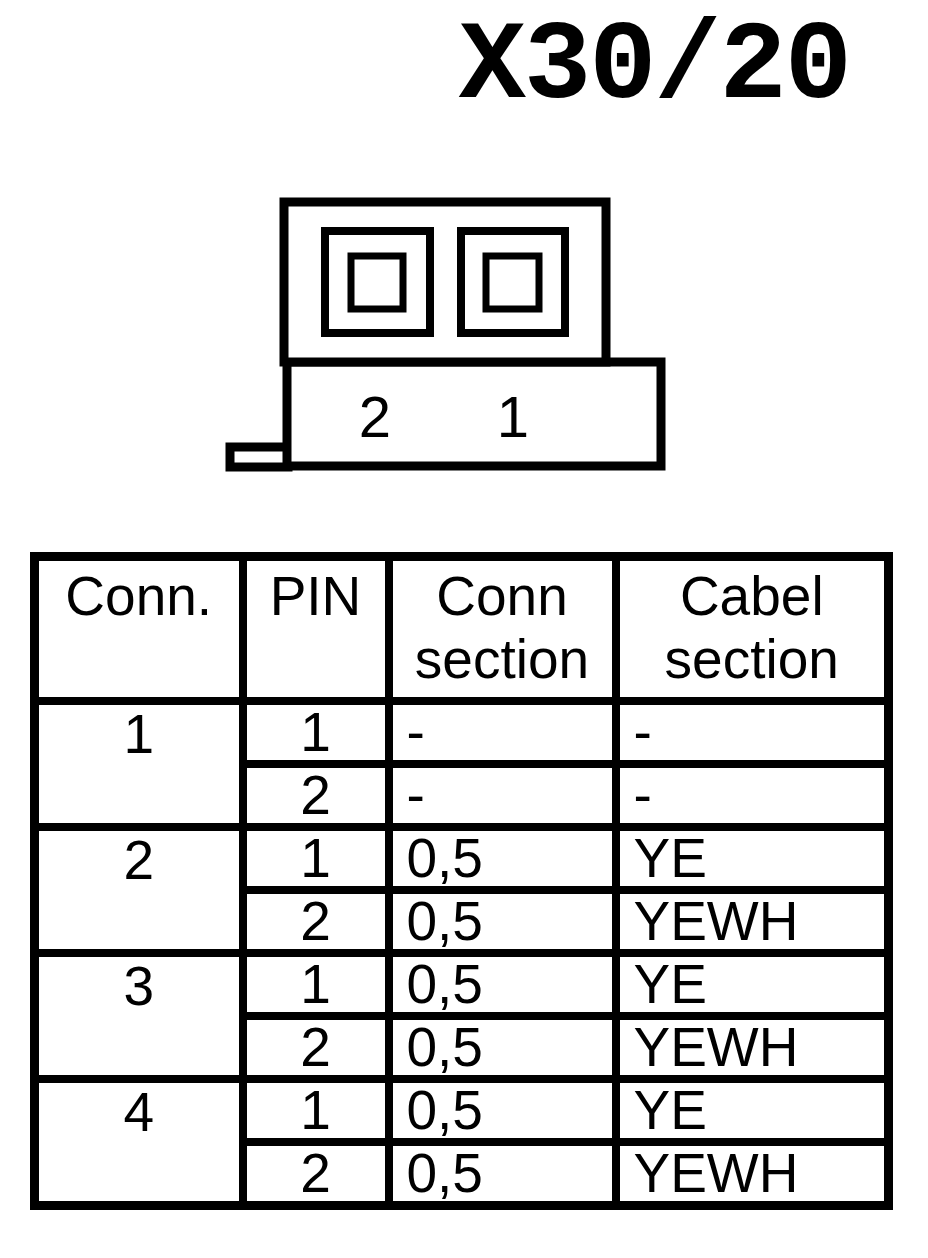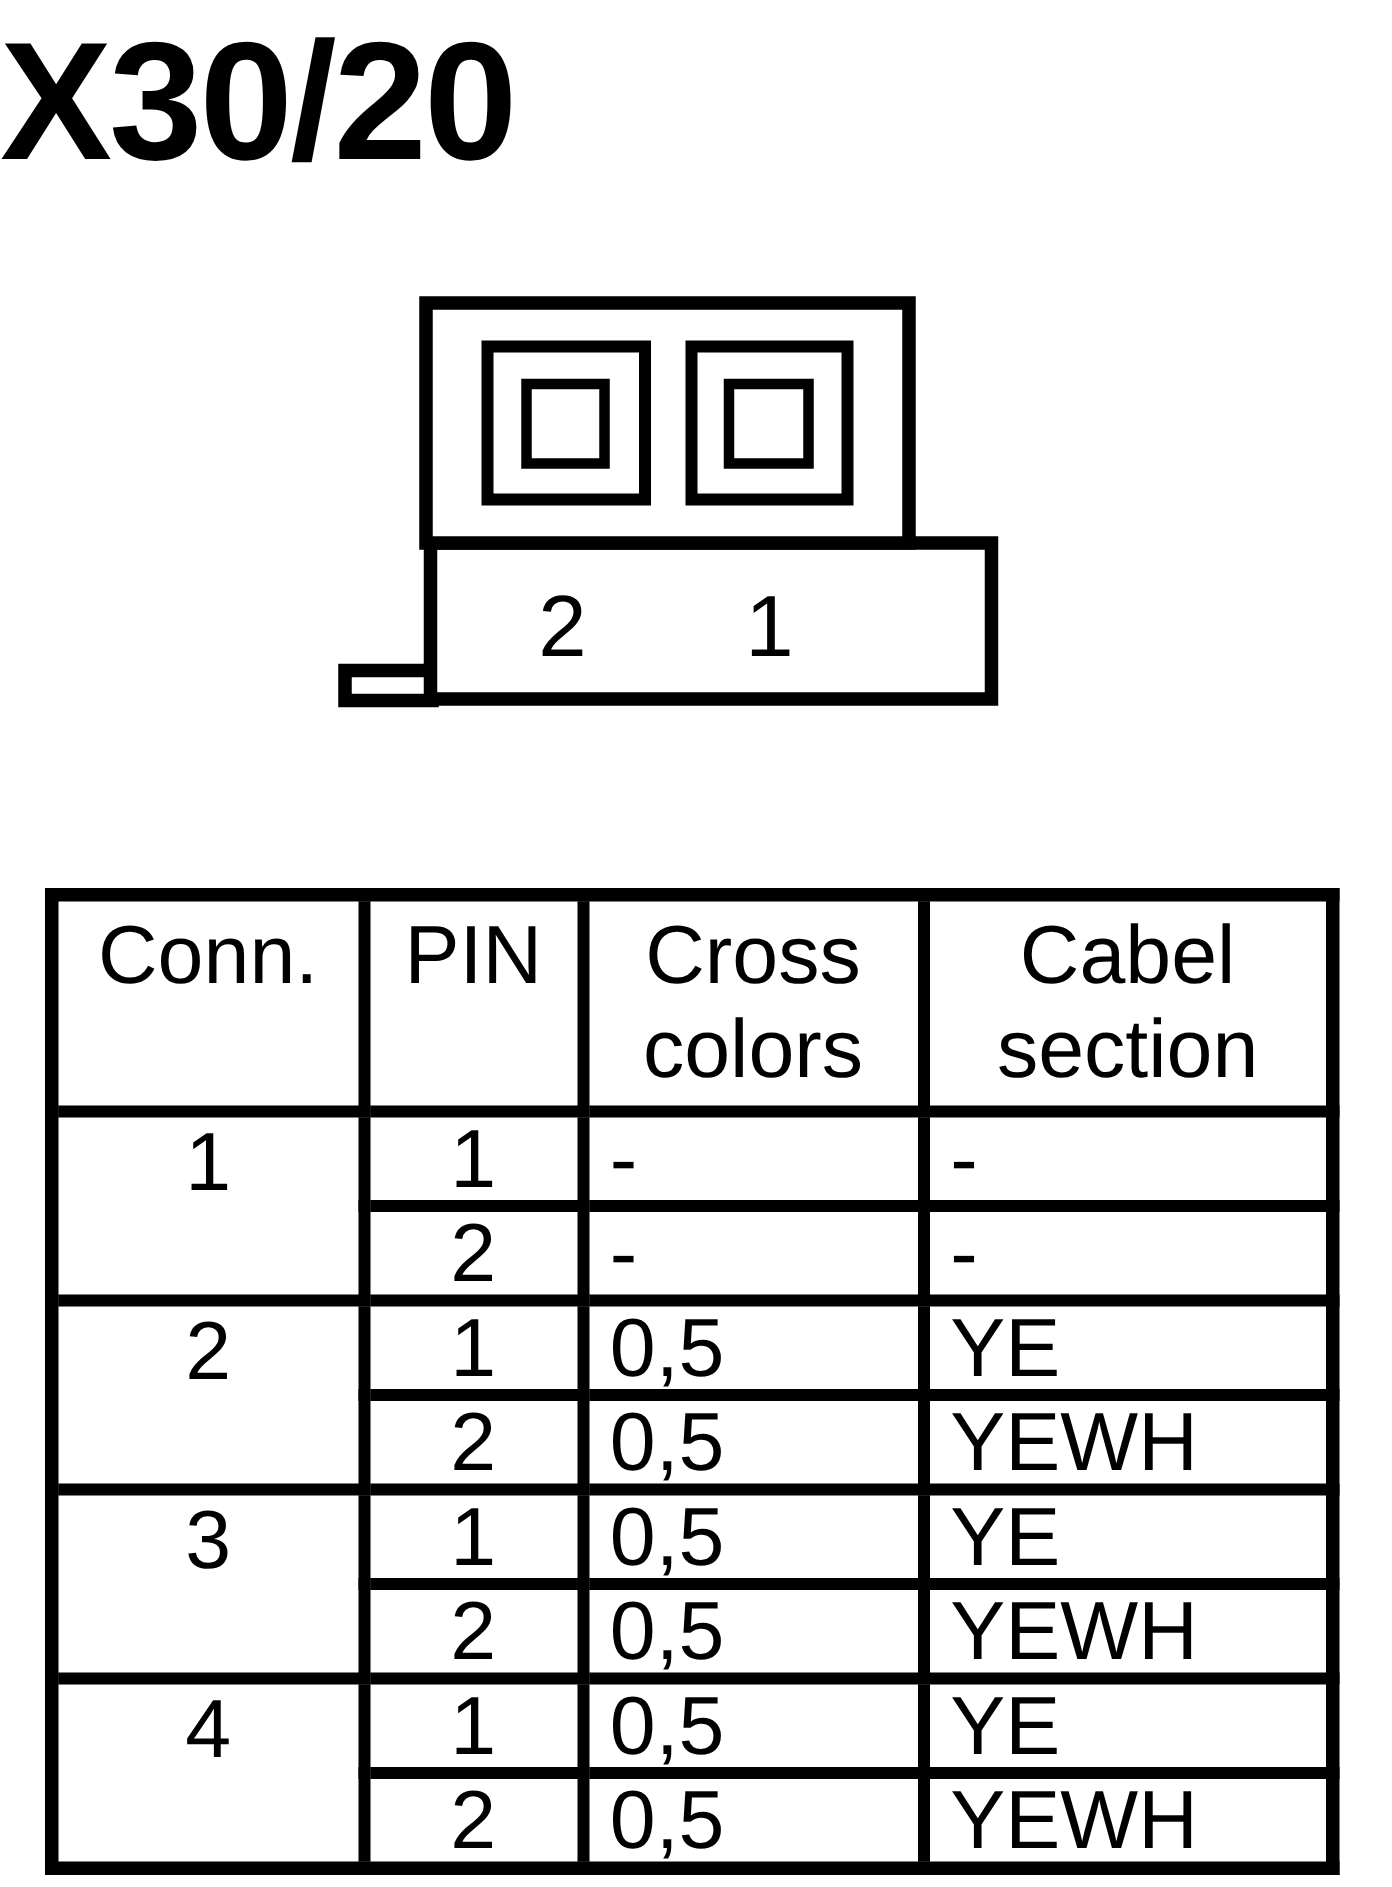--- a/index.html
+++ b/index.html
@@ -15,26 +15,27 @@
     color: #000000;
     font-family: "Liberation Sans", sans-serif;
     overflow: hidden;
   }
   .title {
     position: absolute;
     top: 12px;
     left: 0;
     width: 850px;
     margin: 0;
-    text-align: left;
+    text-align: right;
     font-size: 112px;
     font-weight: bold;
     letter-spacing: -2px;
     line-height: 1;
     white-space: nowrap;
+    font-family: Liberation Mono, monospace;
   }
   .connector-svg {
     position: absolute;
     left: 220px;
     top: 190px;
   }
   .connector-svg rect {
     fill: #ffffff;
     stroke: #000000;
   }
@@ -48,21 +49,20 @@
   table.pin-table {
     position: absolute;
     left: 30px;
     top: 552px;
     width: 854px;
     border-collapse: collapse;
     table-layout: fixed;
     border: 9px solid #000000;
     font-size: 55px;
     color: #000000;
-    margin-top: 40px;
   }
   .pin-table th, .pin-table td {
     border: 8px solid #000000;
     margin: 0;
     overflow: hidden;
   }
   .pin-table th {
     height: 132px;
     vertical-align: top;
     text-align: center;
@@ -119,21 +119,21 @@
     <colgroup>
       <col style="width:208px">
       <col style="width:146px">
       <col style="width:227px">
       <col style="width:273px">
     </colgroup>
     <thead>
       <tr>
         <th>Conn.</th>
         <th>PIN</th>
-        <th>Cross colors</th>
+        <th>Conn section</th>
         <th>Cabel section</th>
       </tr>
     </thead>
     <tbody>
       <tr>
         <td class="conn-cell" rowspan="2">1</td>
         <td class="pin-cell">1</td>
         <td class="cross-cell">-</td>
         <td class="color-cell">-</td>
       </tr>

